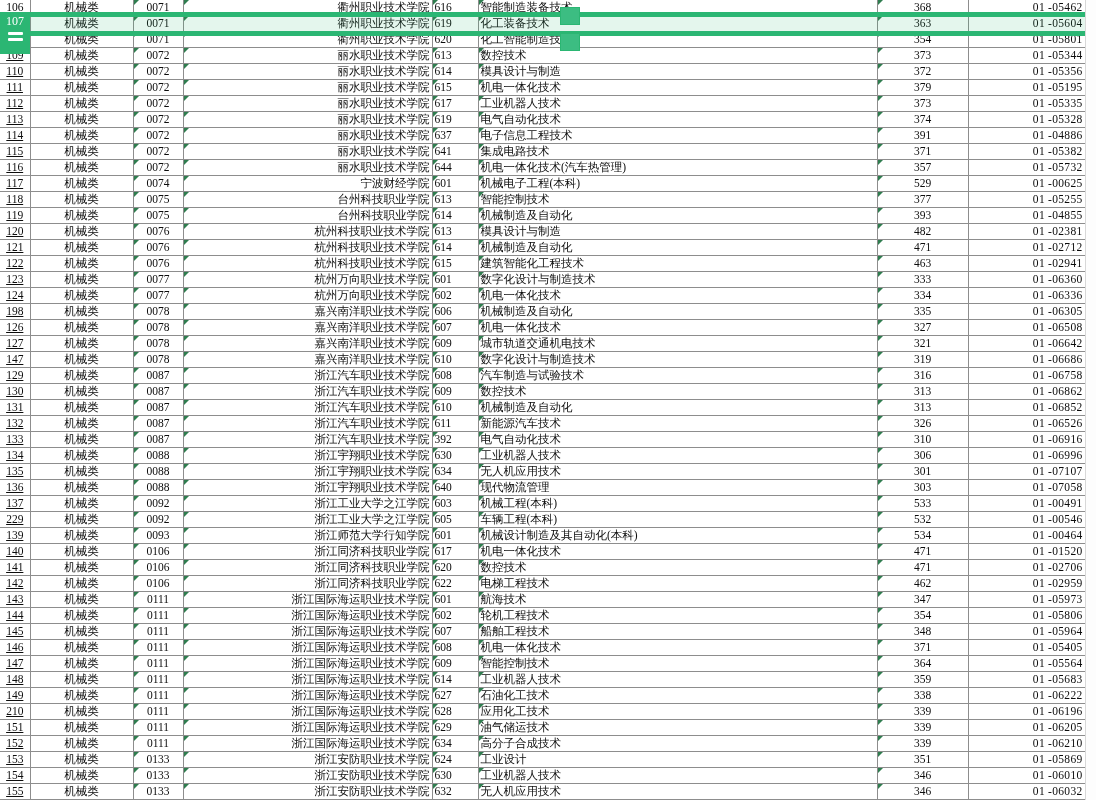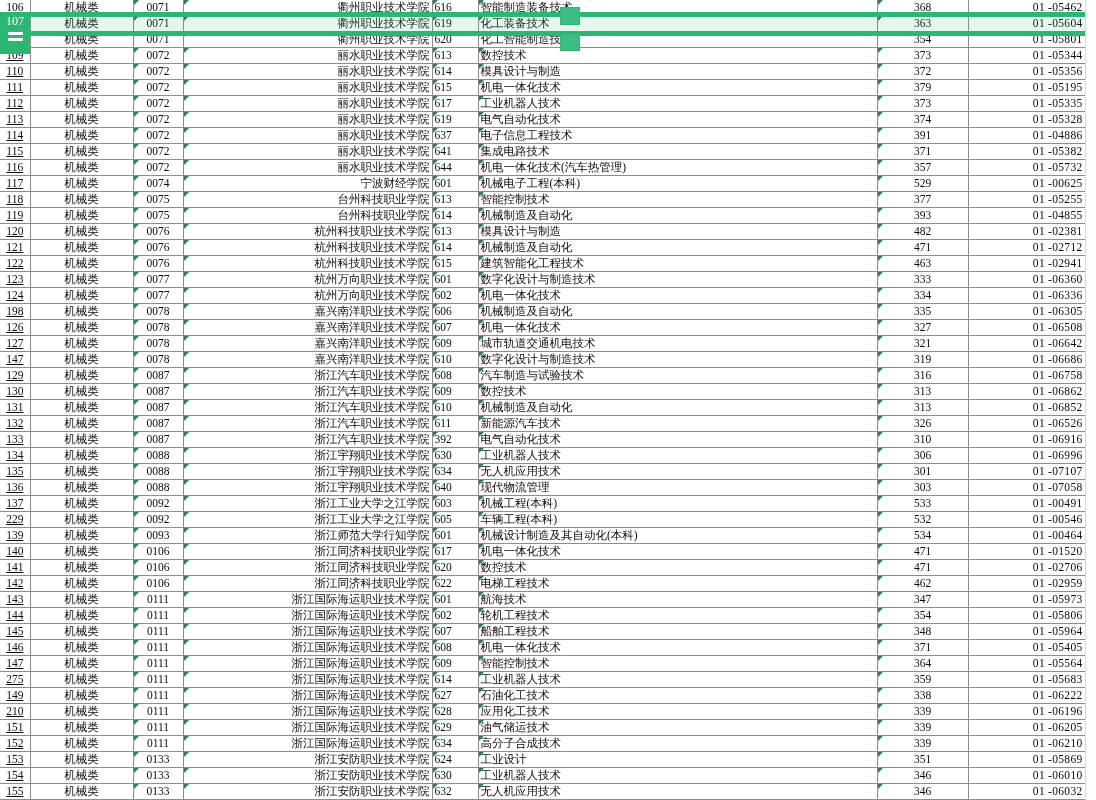--- a/index.html
+++ b/index.html
@@ -528,21 +528,21 @@
           <td class="idx"><span>147</span></td>
           <td class="cat"><span>机械类</span></td>
           <td class="code has-mark"><span class="dogear"></span><span>0111</span></td>
           <td class="school has-mark"><span class="dogear"></span><span>浙江国际海运职业技术学院</span></td>
           <td class="mcode has-mark"><span class="dogear"></span><span>609</span></td>
           <td class="major has-mark"><span class="dogear"></span><span>智能控制技术</span></td>
           <td class="score has-mark"><span class="dogear"></span><span>364</span></td>
           <td class="id"><span>01 -05564</span></td>
         </tr>
         <tr>
-          <td class="idx"><span>275</span></td>
+          <td class="idx"><span>148</span></td>
           <td class="cat"><span>机械类</span></td>
           <td class="code has-mark"><span class="dogear"></span><span>0111</span></td>
           <td class="school has-mark"><span class="dogear"></span><span>浙江国际海运职业技术学院</span></td>
           <td class="mcode has-mark"><span class="dogear"></span><span>614</span></td>
           <td class="major has-mark"><span class="dogear"></span><span>工业机器人技术</span></td>
           <td class="score has-mark"><span class="dogear"></span><span>359</span></td>
           <td class="id"><span>01 -05683</span></td>
         </tr>
         <tr>
           <td class="idx"><span>149</span></td>

